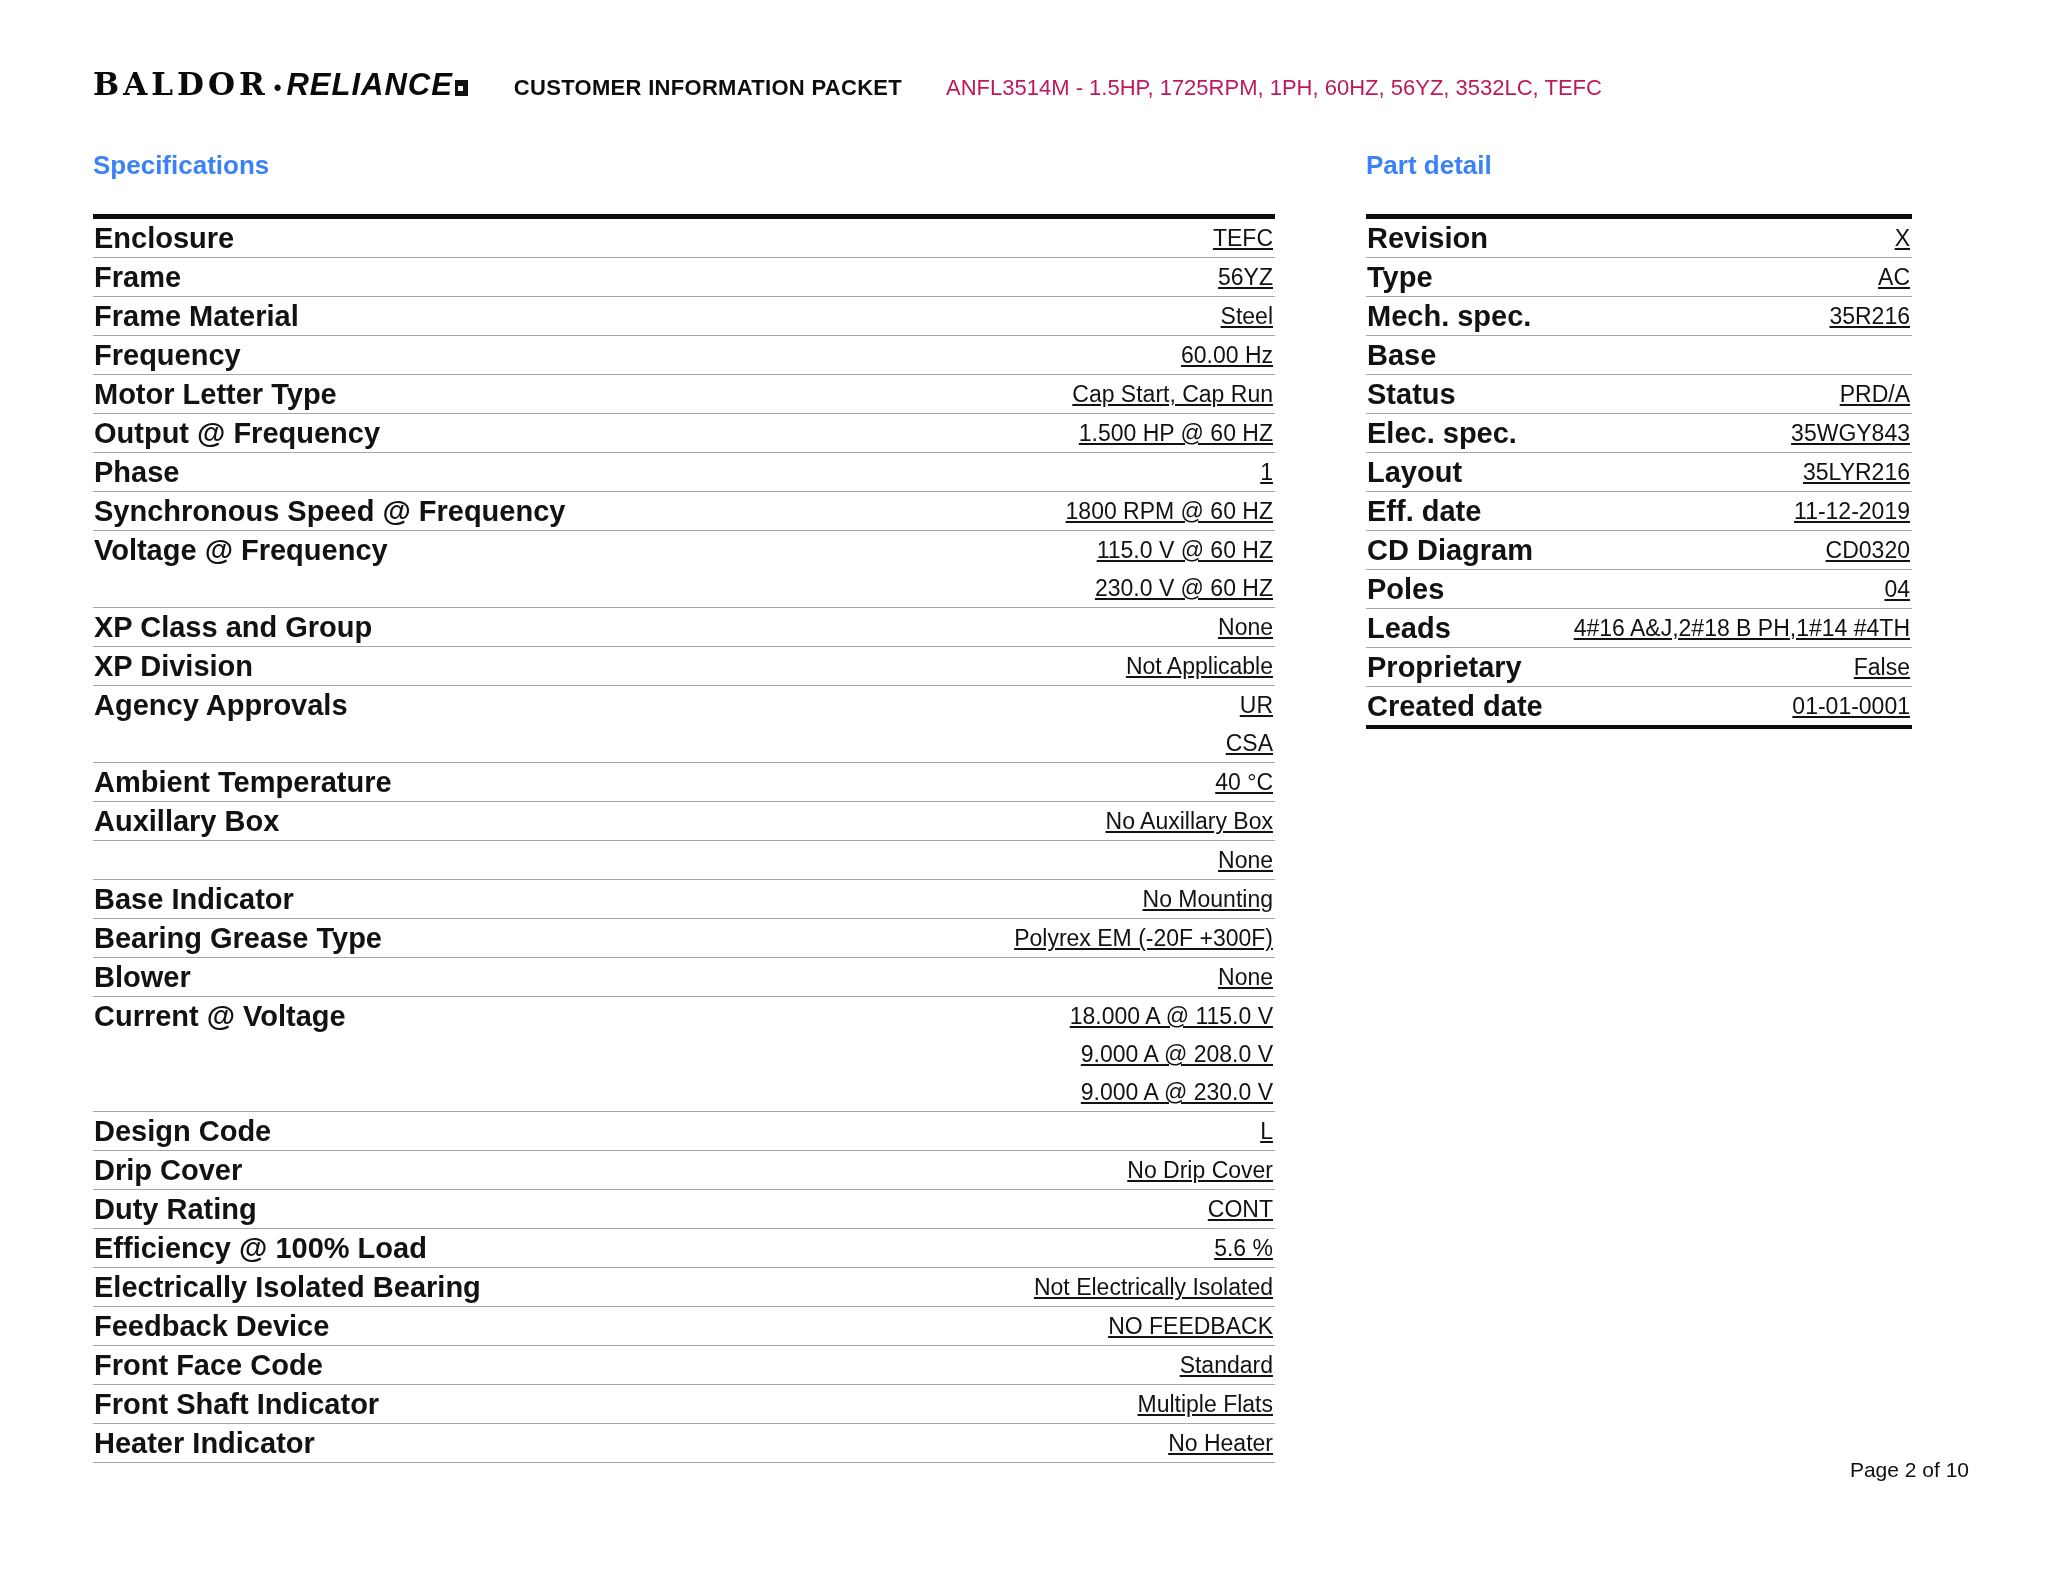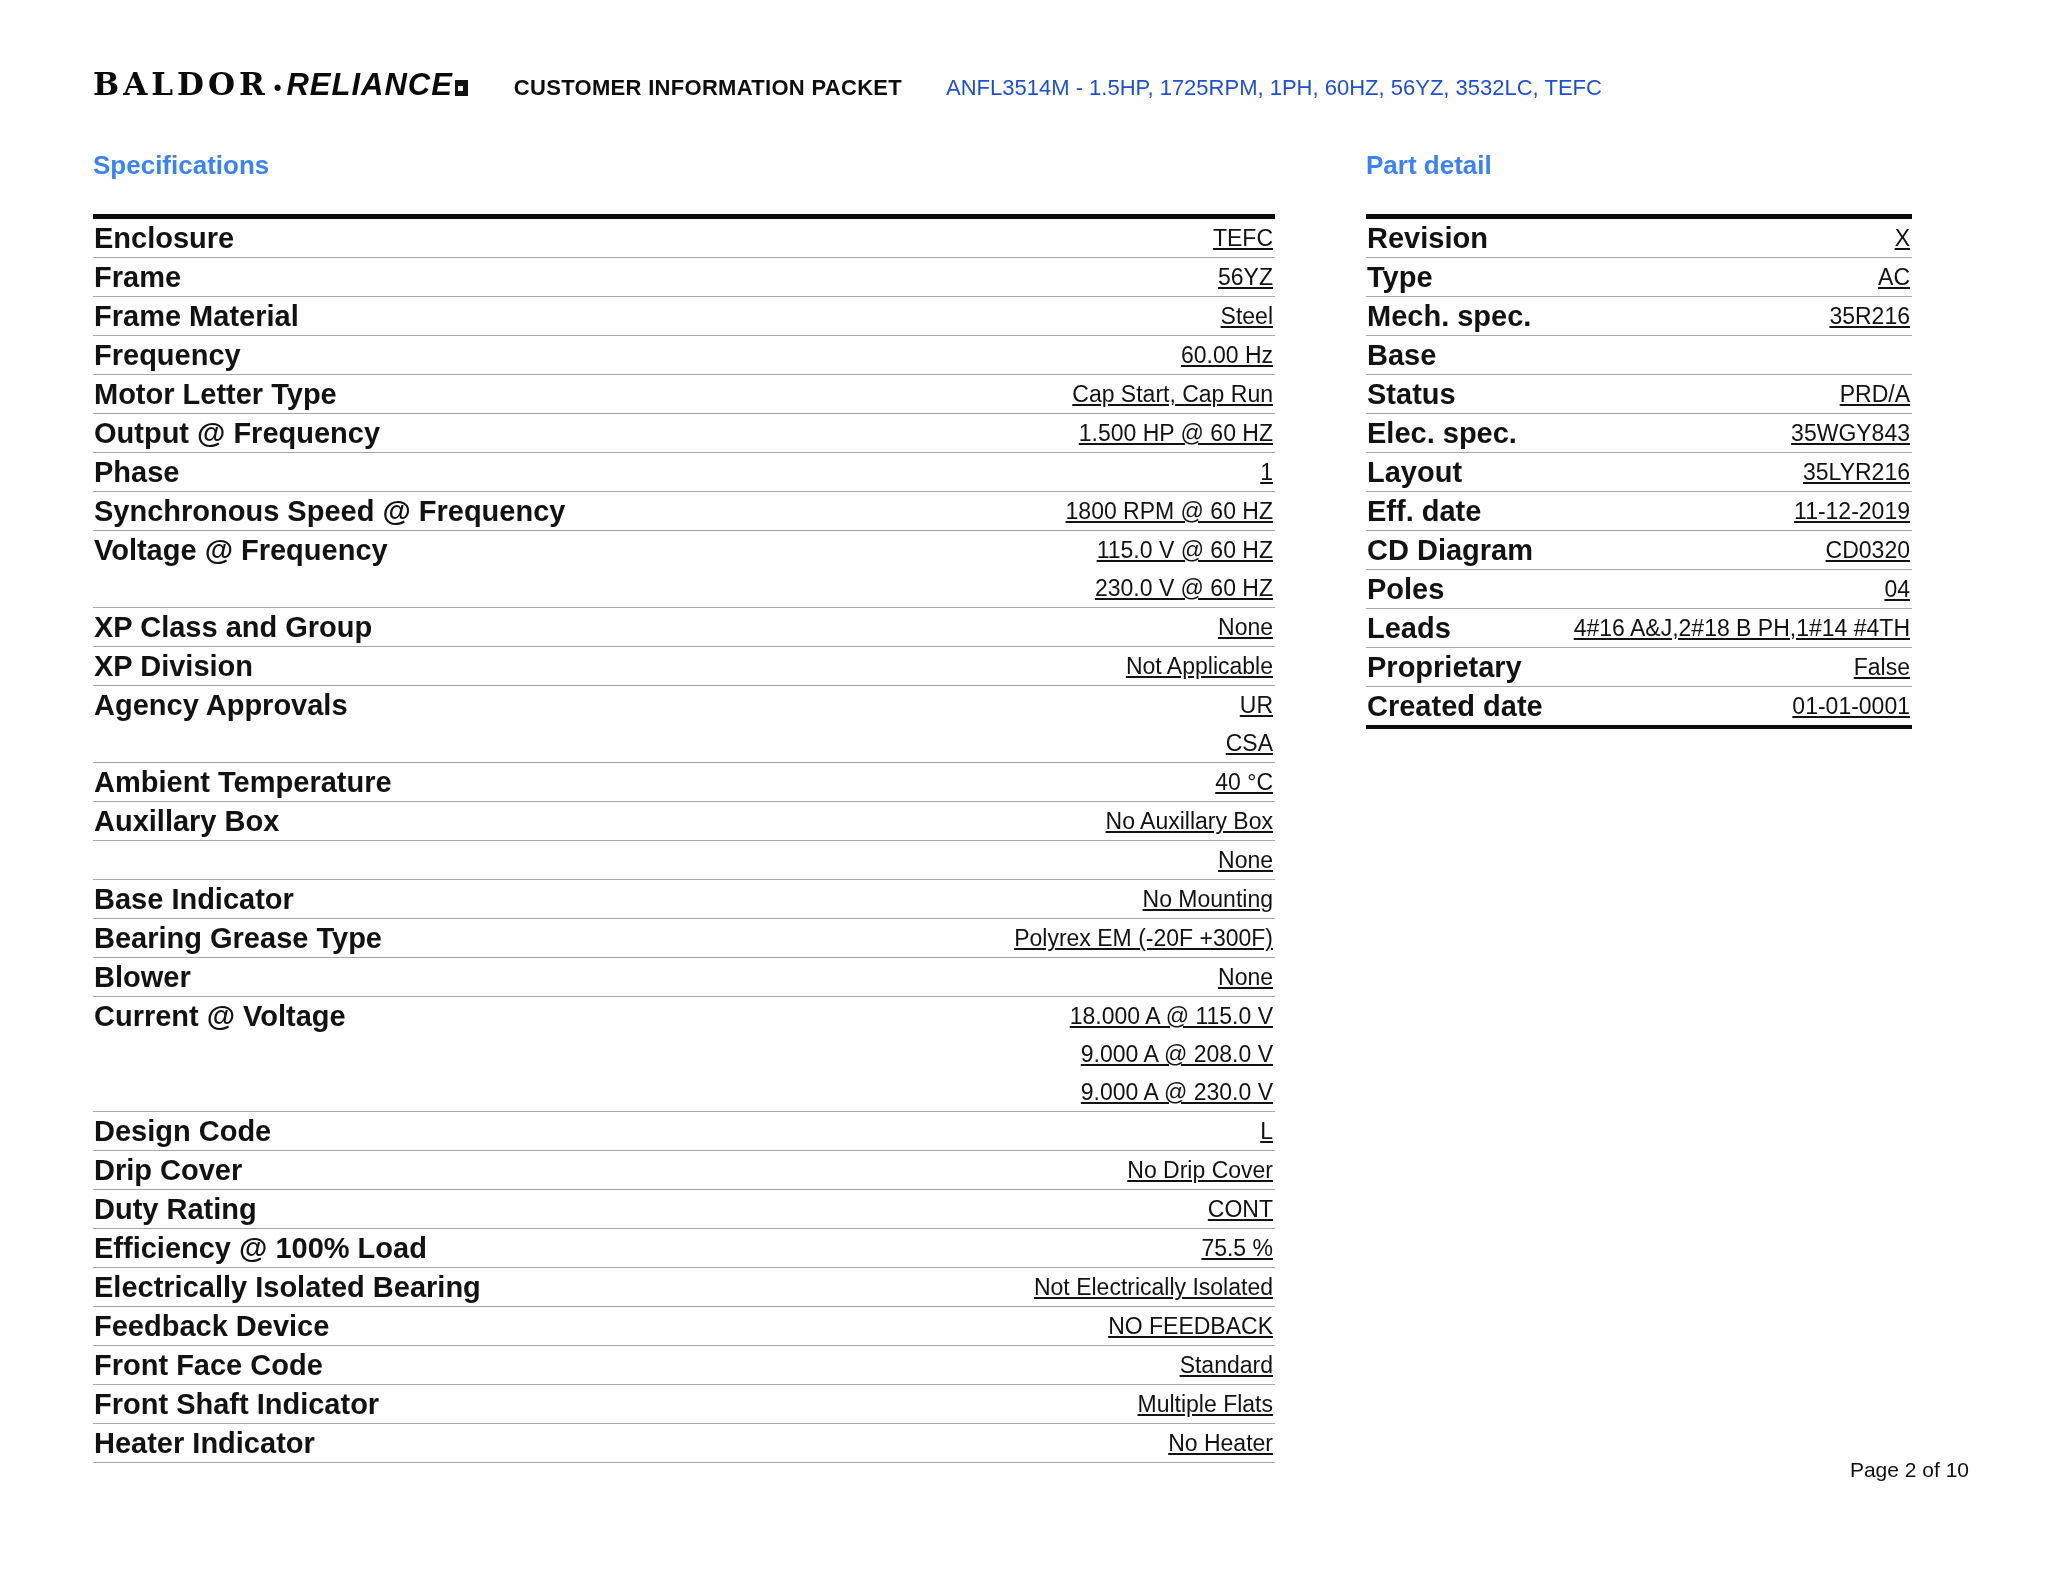--- a/index.html
+++ b/index.html
@@ -52,21 +52,21 @@
   .doc-title {
     margin-left: 46px;
     font-size: 22px;
     font-weight: 700;
     letter-spacing: 0.3px;
     color: #0d0d0d;
   }
   .model-line {
     margin-left: 44px;
     font-size: 22px;
-    color: #1d4ed8;
+    color: #be185d;
   }
 
   
   .col { position: absolute; top: 150px; }
   .col-left  { left: 93px;  width: 1182px; }
   .col-right { left: 1366px; width: 546px; }
   .section-title {
     margin: 0 0 33px 0;
     font-size: 26px;
     font-weight: 700;
@@ -255,21 +255,21 @@
         </div>
         <div class="row">
           <div class="lab">Duty Rating</div>
           <div class="vals">
             <div class="val-line">CONT</div>
           </div>
         </div>
         <div class="row">
           <div class="lab">Efficiency @ 100% Load</div>
           <div class="vals">
-            <div class="val-line">75.5 %</div>
+            <div class="val-line">5.6 %</div>
           </div>
         </div>
         <div class="row">
           <div class="lab">Electrically Isolated Bearing</div>
           <div class="vals">
             <div class="val-line">Not Electrically Isolated</div>
           </div>
         </div>
         <div class="row">
           <div class="lab">Feedback Device</div>

